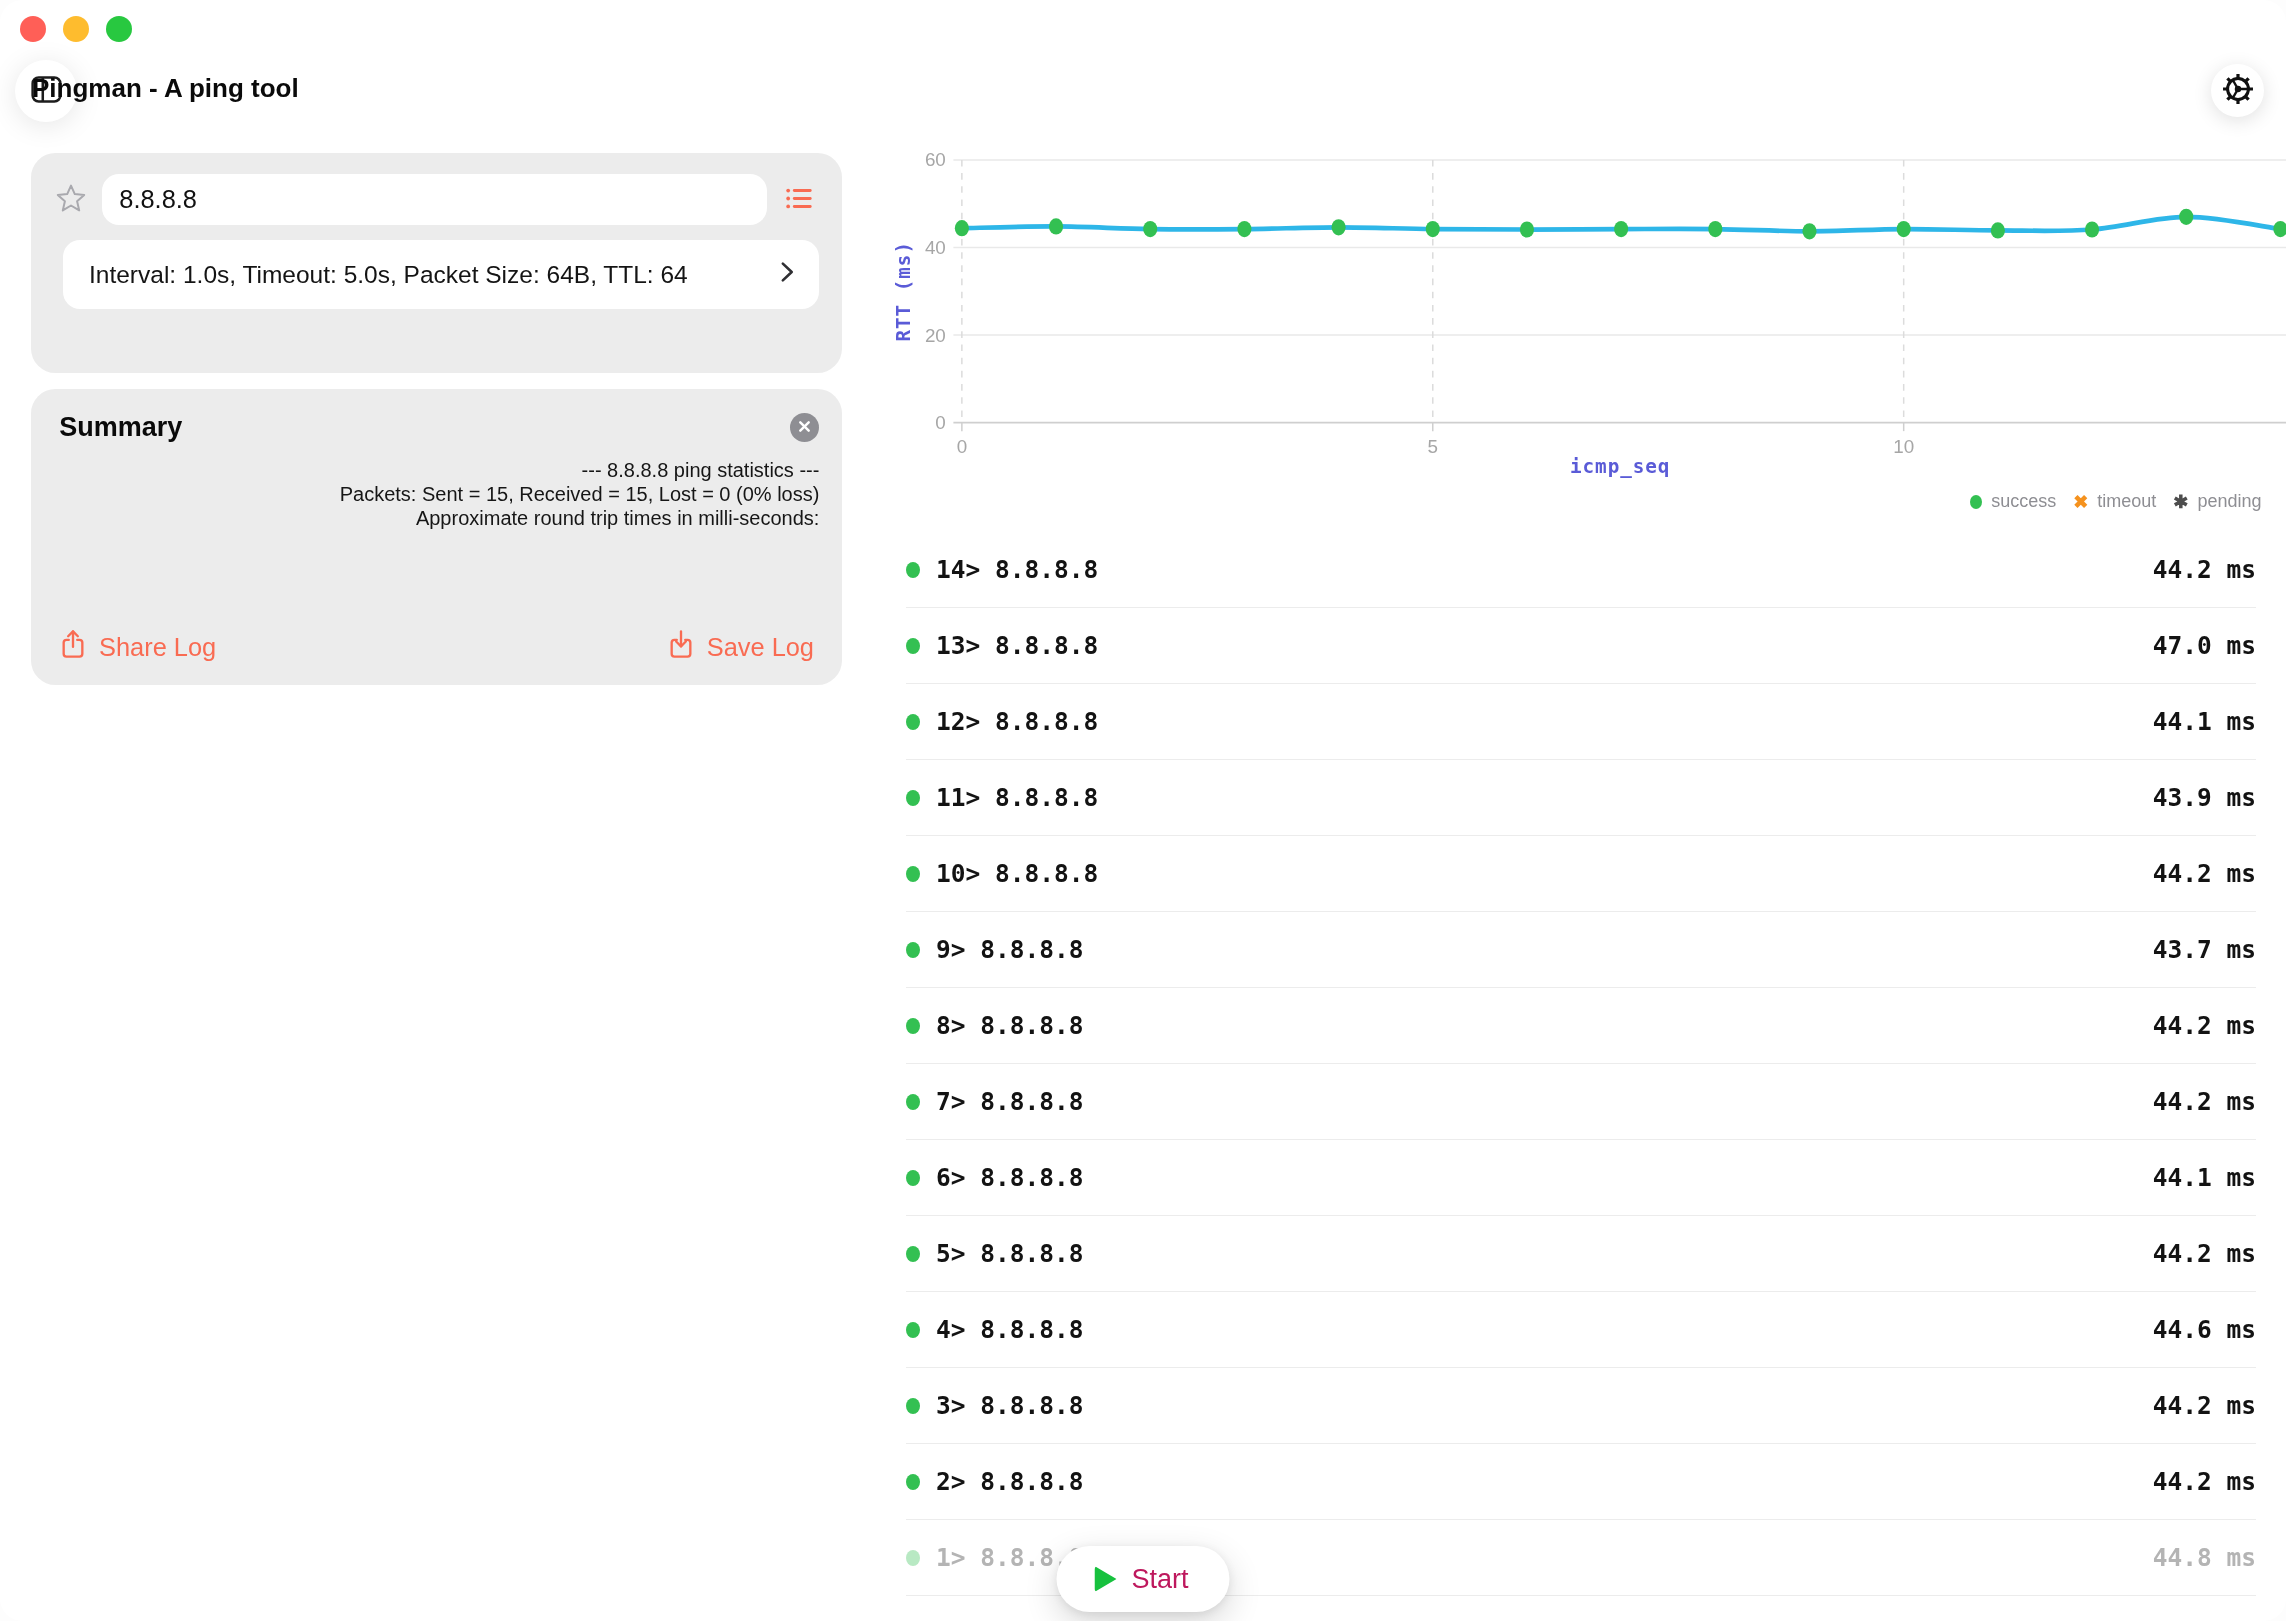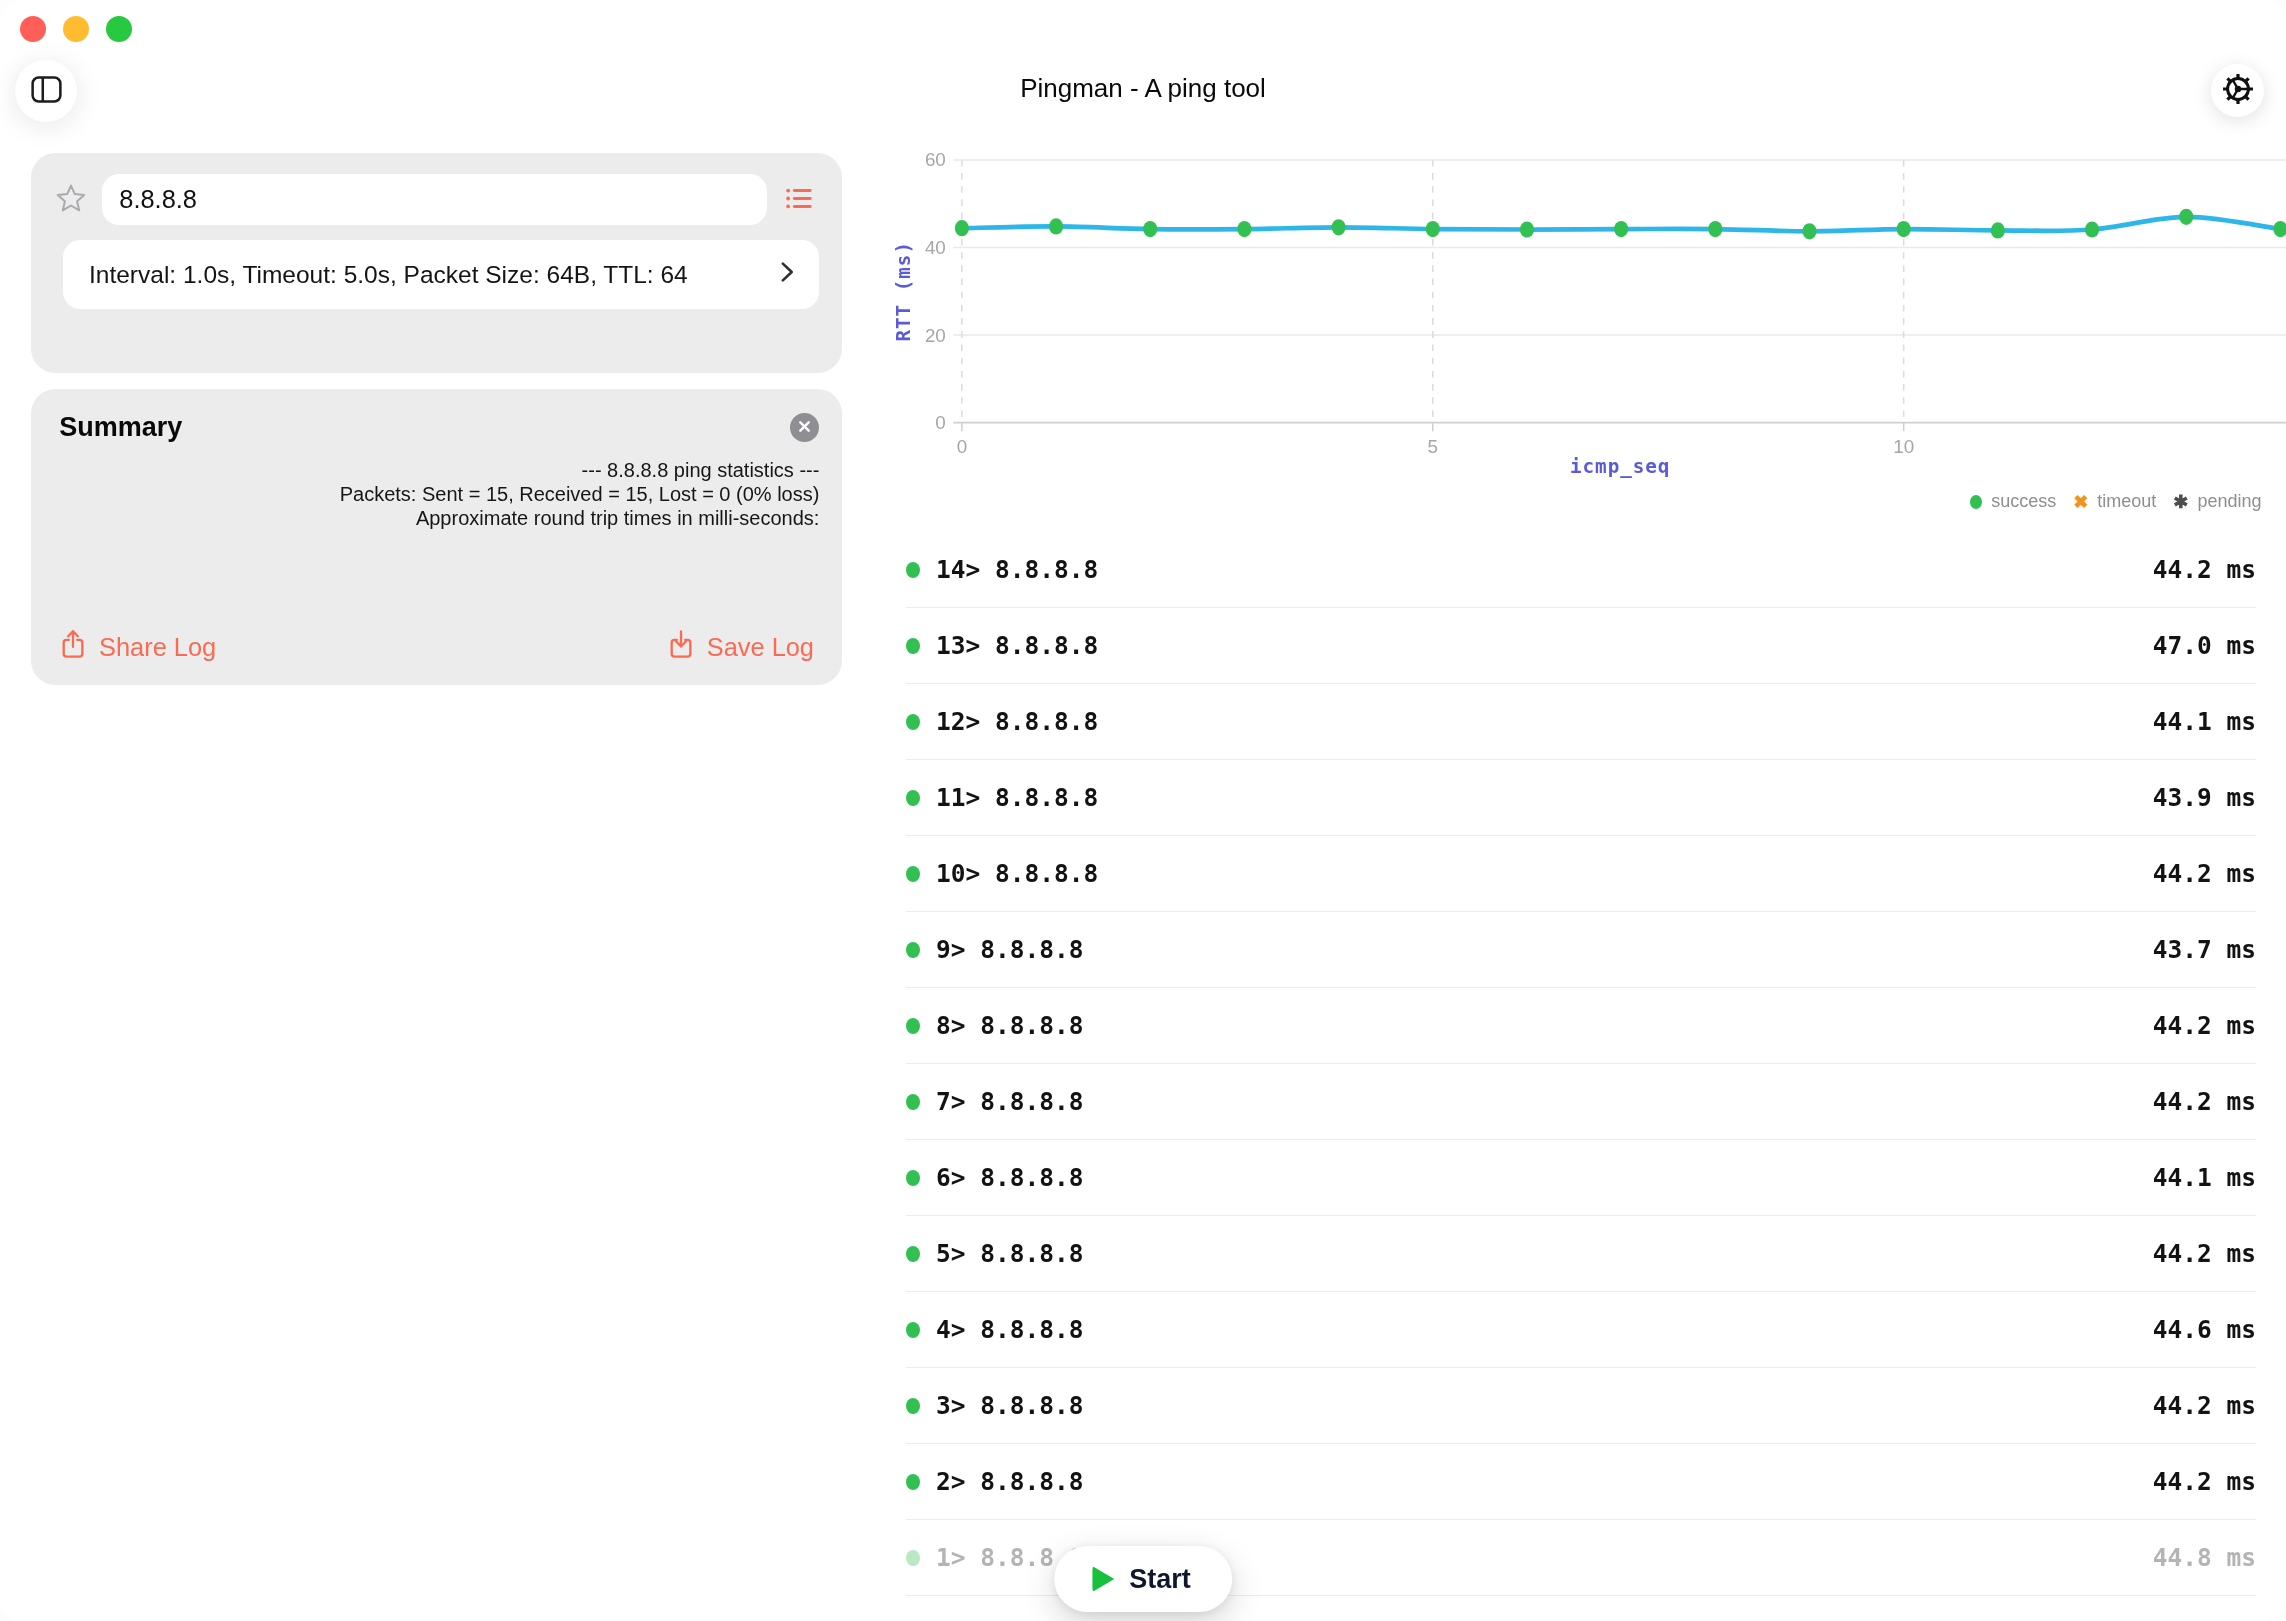--- a/index.html
+++ b/index.html
@@ -15,22 +15,22 @@
   .light.yellow{background:#febc2e;}
   .light.green{background:#28c840;}
   
   .circleBtn{
     position:absolute;border:none;background:#fff;border-radius:50%;
     display:flex;align-items:center;justify-content:center;padding:0;
   }
   #sidebarToggle{left:15px;top:60px;width:62px;height:62px;box-shadow:0 3.8px 28px rgba(0,0,0,.10);}
   #settingsBtn{left:2211px;top:64px;width:53px;height:53px;box-shadow:0 3.8px 19px rgba(0,0,0,.12);}
   
-  #appTitle{position:absolute;left:0;right:0;top:73px;text-align:center;
-    font-size:26px;font-weight:400;color:#0a0a0a;}
+  #appTitle{position:absolute;left:0;right:0;top:73px;text-align:left;
+    font-size:26px;font-weight:700;color:#0a0a0a;padding-left:32px;}
   
   .card{position:absolute;left:31px;width:811px;background:#ececec;border-radius:24.5px;box-sizing:border-box;}
   #card1{top:153px;height:220px;padding:21px 22.6px 0 19px;}
   .inputRow{display:flex;align-items:center;gap:11.3px;height:51px;}
   .iconBtn{border:none;background:transparent;padding:0;display:flex;align-items:center;justify-content:center;width:41px;height:41px;}
   .hostInput{flex:1;height:51px;border:none;border-radius:17px;background:#fff;
     font-family:"Liberation Sans",sans-serif;font-size:25.4px;color:#111;padding:0 17px;outline:none;min-width:0;}
   .advCard{margin:15px 0 0 13px;background:#fff;border-radius:17px;padding:16px 22.6px 18px 26px;
     display:flex;align-items:center;justify-content:space-between;border:none;width:calc(100% - 13px);
     box-sizing:border-box;text-align:left;font-family:inherit;}
@@ -63,21 +63,21 @@
   .rowValue{margin-left:auto;font-family:"DejaVu Sans Mono",monospace;font-size:24.5px;font-weight:600;color:#131313;}
   .row.faded .rowDot{opacity:.35;}
   .row.faded .rowLabel,.row.faded .rowValue{color:#b4b4b4;}
   
   #startBtn{position:absolute;left:50%;top:1546px;transform:translateX(-50%);
     height:66px;padding:0 41px 0 38px;border:none;border-radius:33px;background:#fff;
     display:flex;align-items:center;gap:15px;
     box-shadow:0 11.3px 34px rgba(0,0,0,.16),0 1.9px 9.4px rgba(0,0,0,.08);}
   .playIcon{width:0;height:0;border-left:22.6px solid #17c13e;border-top:13px solid transparent;
     border-bottom:13px solid transparent;border-radius:3.8px;}
-  .startLabel{font-size:27px;font-weight:700;color:#0f172a;font-family:inherit;}
+  .startLabel{font-size:27px;font-weight:400;color:#be185d;font-family:inherit;}
 </style>
 </head>
 <body>
 
 <div id="window">
 
   <div class="traffic">
     <button class="light red"></button>
     <button class="light yellow"></button>
     <button class="light green"></button>

